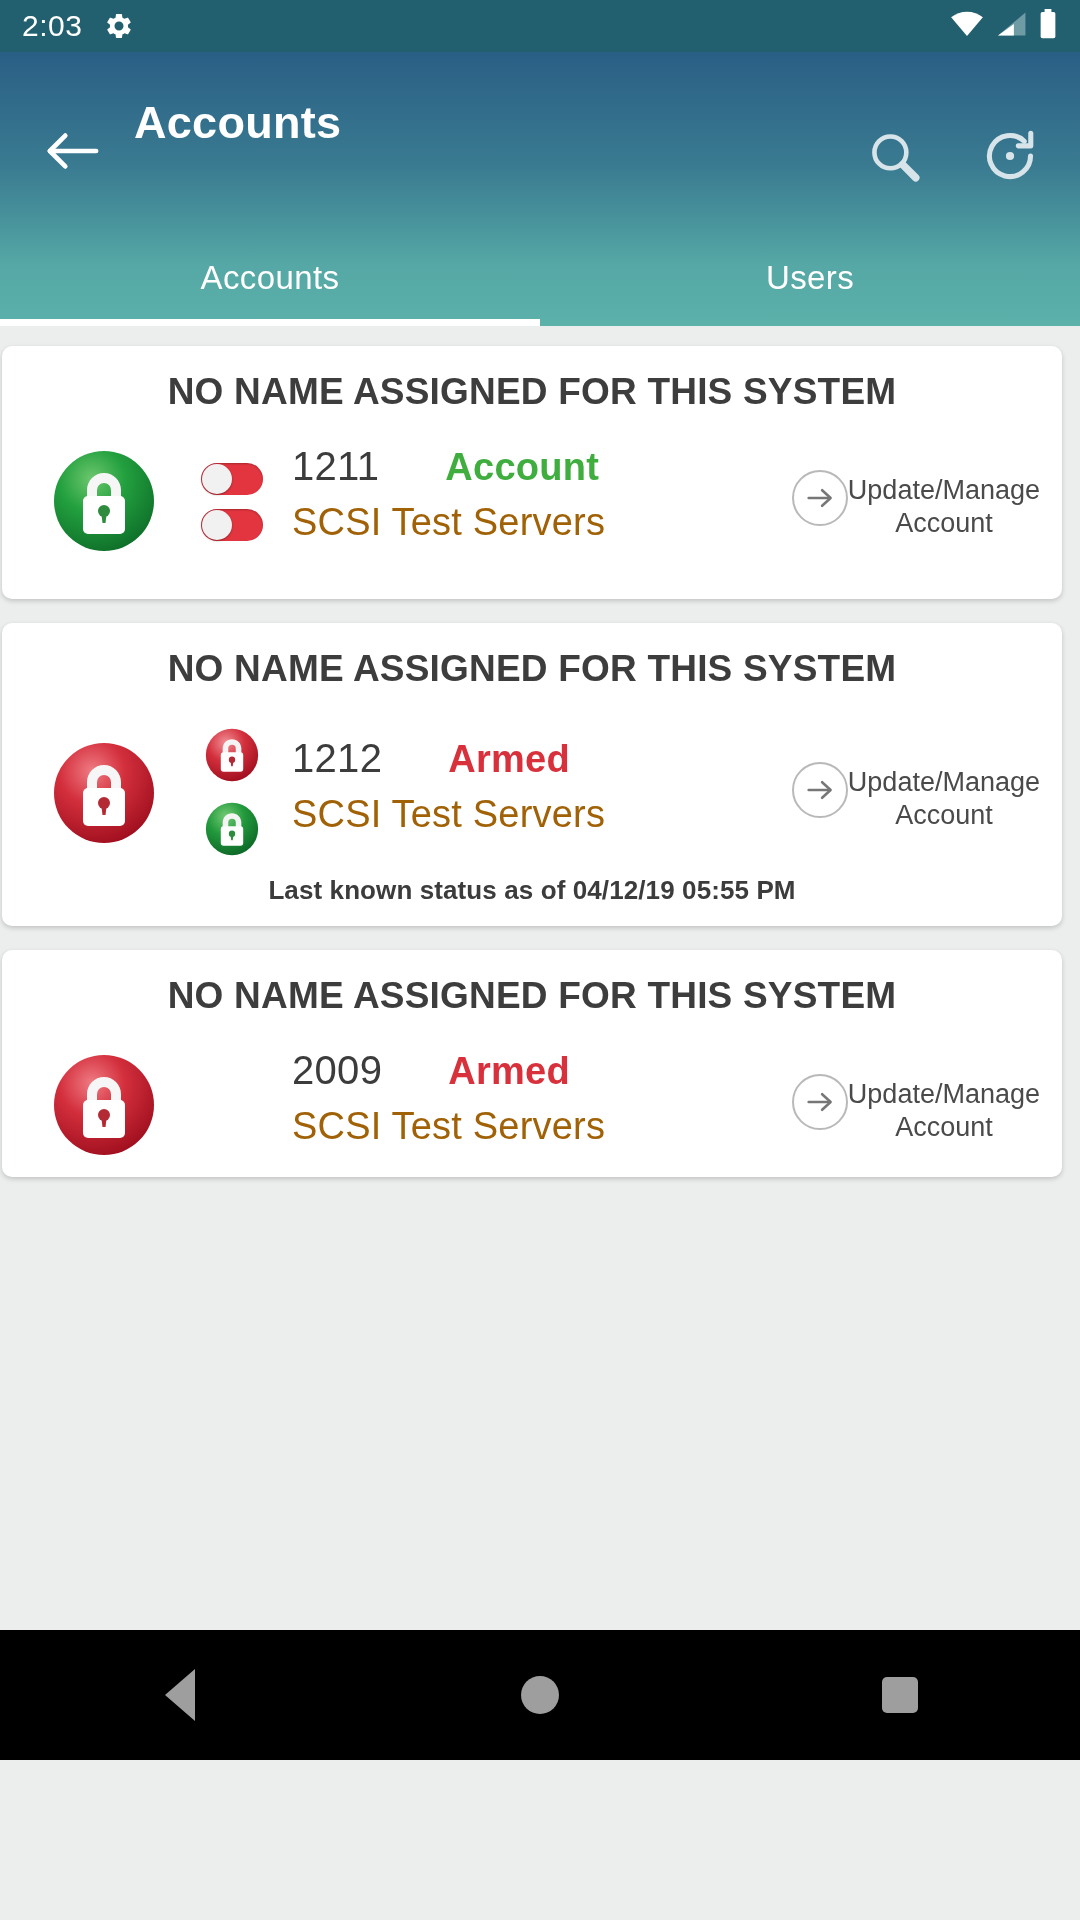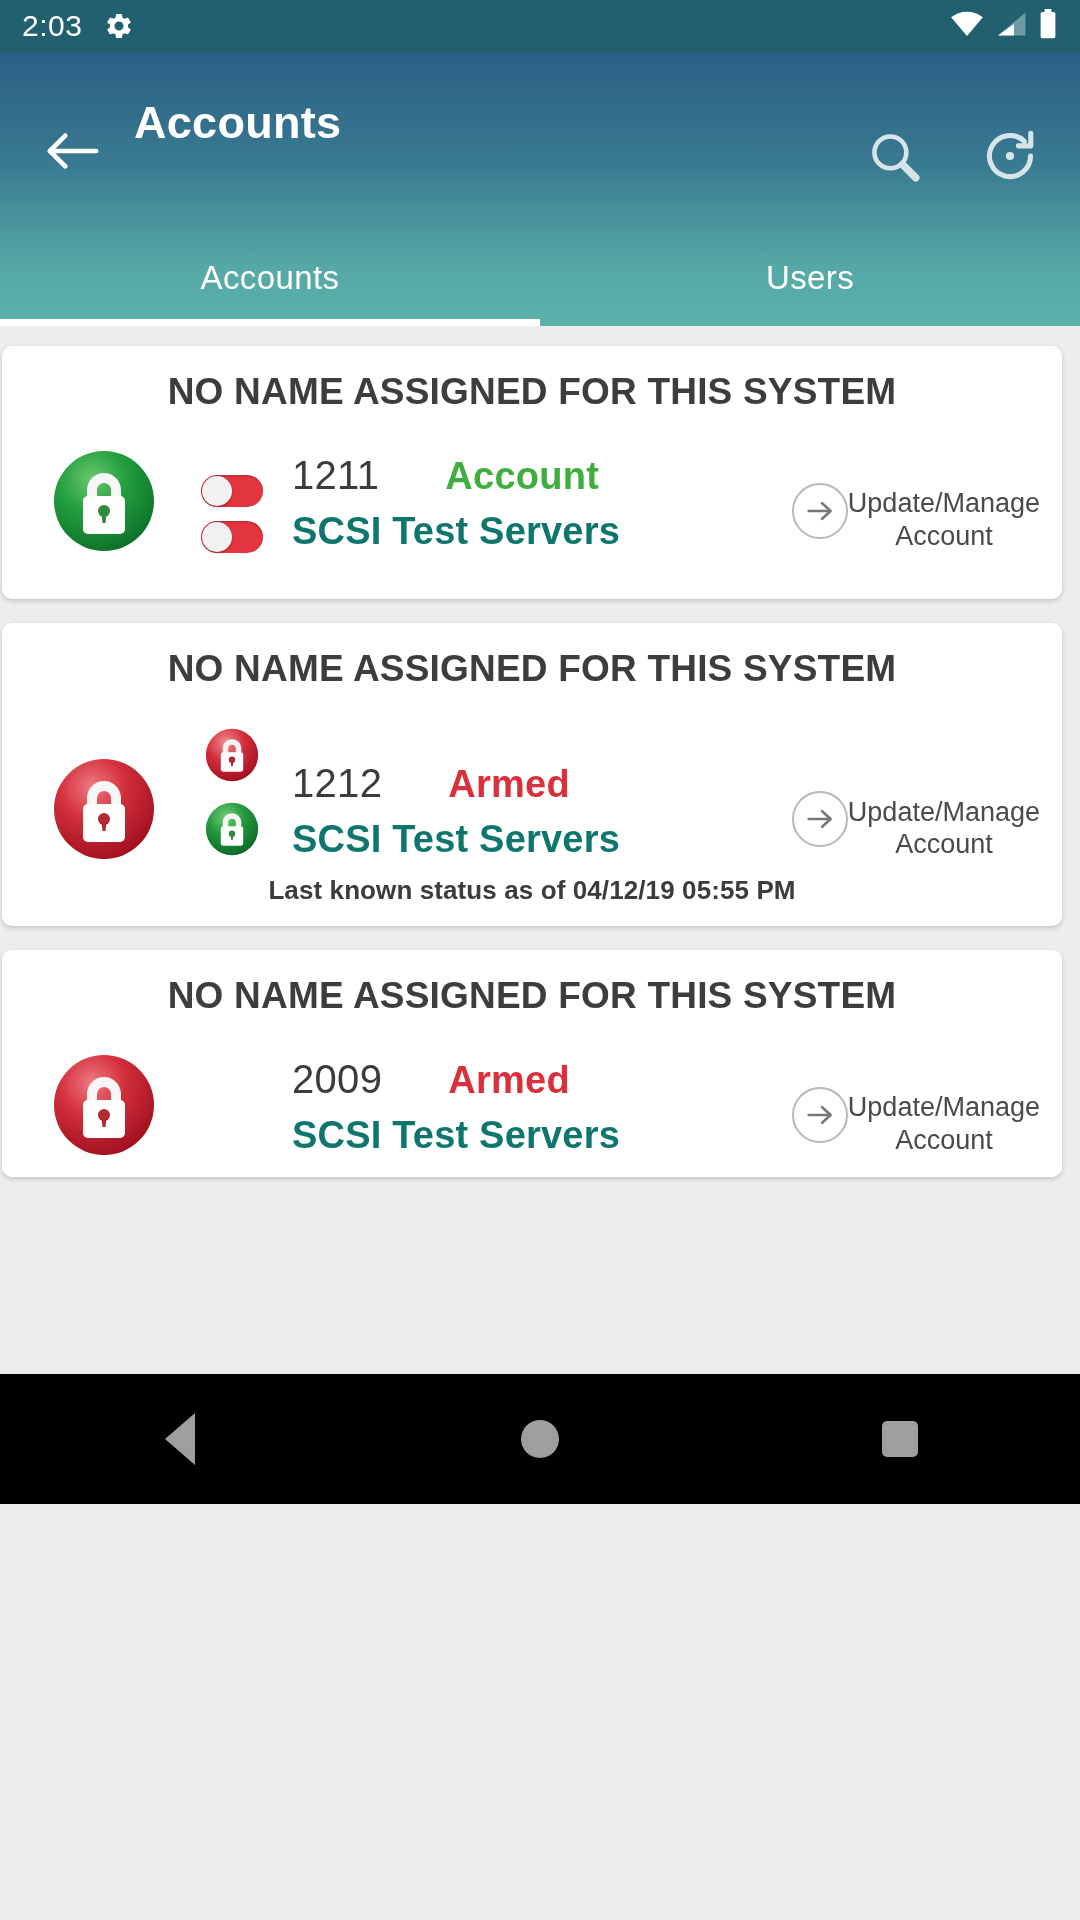--- a/index.html
+++ b/index.html
@@ -2,21 +2,21 @@
 <html><head>
 <meta charset="utf-8">
 <style>
   * { margin:0; padding:0; box-sizing:border-box; }
   html,body{ width:1080px; height:1920px; }
   body{
     font-family:"Liberation Sans", sans-serif;
     background:#eceded;
     overflow:hidden;
   }
-  #phone{ position:relative; width:1080px; height:1504px; display:flex; flex-direction:column; }
+  #phone{ position:relative; width:1080px; height:1760px; display:flex; flex-direction:column; }
 
   
   .statusbar{
     height:52px; background:#226070; flex:0 0 52px;
     display:flex; align-items:center; padding:0 22px;
     color:#fff;
   }
   .sb-time{ font-size:30px; font-weight:400; letter-spacing:.5px; }
   .sb-gear{ margin-left:22px; display:flex; align-items:center; }
   .sb-right{ margin-left:auto; display:flex; align-items:center; gap:11px; }
@@ -46,32 +46,32 @@
 
   .card{
     background:#ffffff; border-radius:10px; margin-bottom:24px;
     box-shadow:0 2px 5px rgba(0,0,0,.18);
     padding:26px 22px 20px 22px;
   }
   .card-title{
     text-align:center; font-size:37px; font-weight:700; color:#3d3d3d;
     letter-spacing:.2px; line-height:1.1; white-space:nowrap;
   }
-  .card-body{ display:flex; align-items:flex-end; margin-top:22px; }
+  .card-body{ display:flex; align-items:center; margin-top:22px; }
 
   .big-lock{ flex:0 0 104px; height:104px; margin:14px 0 0 28px; position:relative; }
 
   .mini-col{ flex:0 0 64px; margin-left:44px; margin-top:16px;
              display:flex; flex-direction:column; align-items:center; gap:14px; }
 
   .info-col{ flex:1; margin-left:28px; }
   .info-row1{ display:flex; align-items:baseline; }
   .acct-num{ font-size:40px; font-weight:400; color:#3c3c3c; letter-spacing:.3px; }
   .acct-state{ font-size:38px; font-weight:700; margin-left:66px; letter-spacing:.3px; }
-  .acct-name{ font-size:38px; font-weight:700; color:#0f766e; margin-top:12px; letter-spacing:.2px; }
+  .acct-name{ font-size:38px; font-weight:400; color:#a16207; margin-top:12px; letter-spacing:.2px; }
 
   .manage-col{ flex:0 0 232px; display:flex; flex-direction:row; align-items:center; margin-top:8px; }
   .circle-arrow{ width:56px; height:56px; border:2px solid #b9b9b9; border-radius:50%;
                  display:flex; align-items:center; justify-content:center; }
   .manage-label{ margin-top:18px; font-size:27px; color:#4a4a4a; text-align:center; line-height:1.22; }
 
   .last-status{ text-align:center; font-size:26px; font-weight:700; color:#3c3c3c;
                 margin-top:14px; letter-spacing:.1px; }
   .card.c1 .card-body{ padding-bottom:26px; }
 

